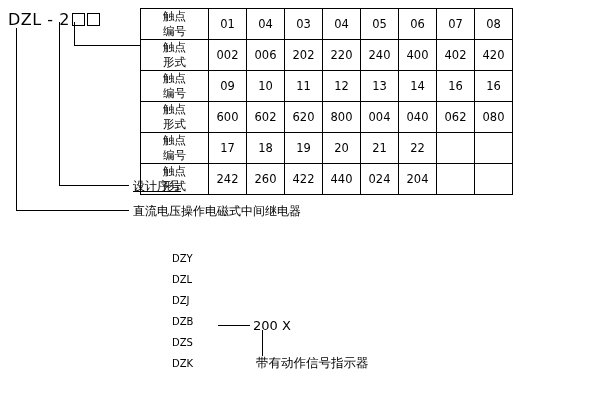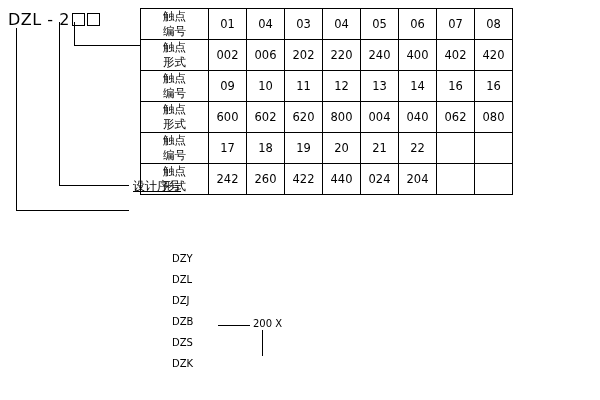--- a/index.html
+++ b/index.html
@@ -90,21 +90,21 @@
     line-height: 21px;
   }
   .series-list div {
     height: 21px;
   }
 
   .series-200 {
     position: absolute;
     left: 253px;
     top: 318px;
-    font-size: 10px;
+    font-size: 13px;
     white-space: nowrap;
   }
   .dash-line {
     position: absolute;
     left: 218px;
     top: 325px;
     width: 32px;
     height: 1px;
     background: #000;
   }
@@ -206,28 +206,30 @@
 
   <div class="vline" style="left:74px; top:22px; height:23px;"></div>
   <div class="hline" style="left:74px; top:45px; width:67px;"></div>
 
   <div class="vline" style="left:59px; top:22px; height:163px;"></div>
   <div class="hline" style="left:59px; top:185px; width:70px;"></div>
   <div class="leader-label" style="left:133px; top:178px;text-decoration:underline;">设计序号</div>
 
   <div class="vline" style="left:16px; top:28px; height:182px;"></div>
   <div class="hline" style="left:16px; top:210px; width:113px;"></div>
+  <div class="leader-label" style="left:133px; top:203px;">直流电压操作电磁式中间继电器</div>
 
   <div class="series-list">
     <div>DZY</div>
     <div>DZL</div>
     <div>DZJ</div>
     <div>DZB</div>
     <div>DZS</div>
     <div>DZK</div>
   </div>
 
   <div class="dash-line"></div>
   <div class="series-200">200  X</div>
 
   <div class="indicator-vline"></div>
+  <div class="indicator-label">带有动作信号指示器</div>
 
 </div>
 
 </body></html>

